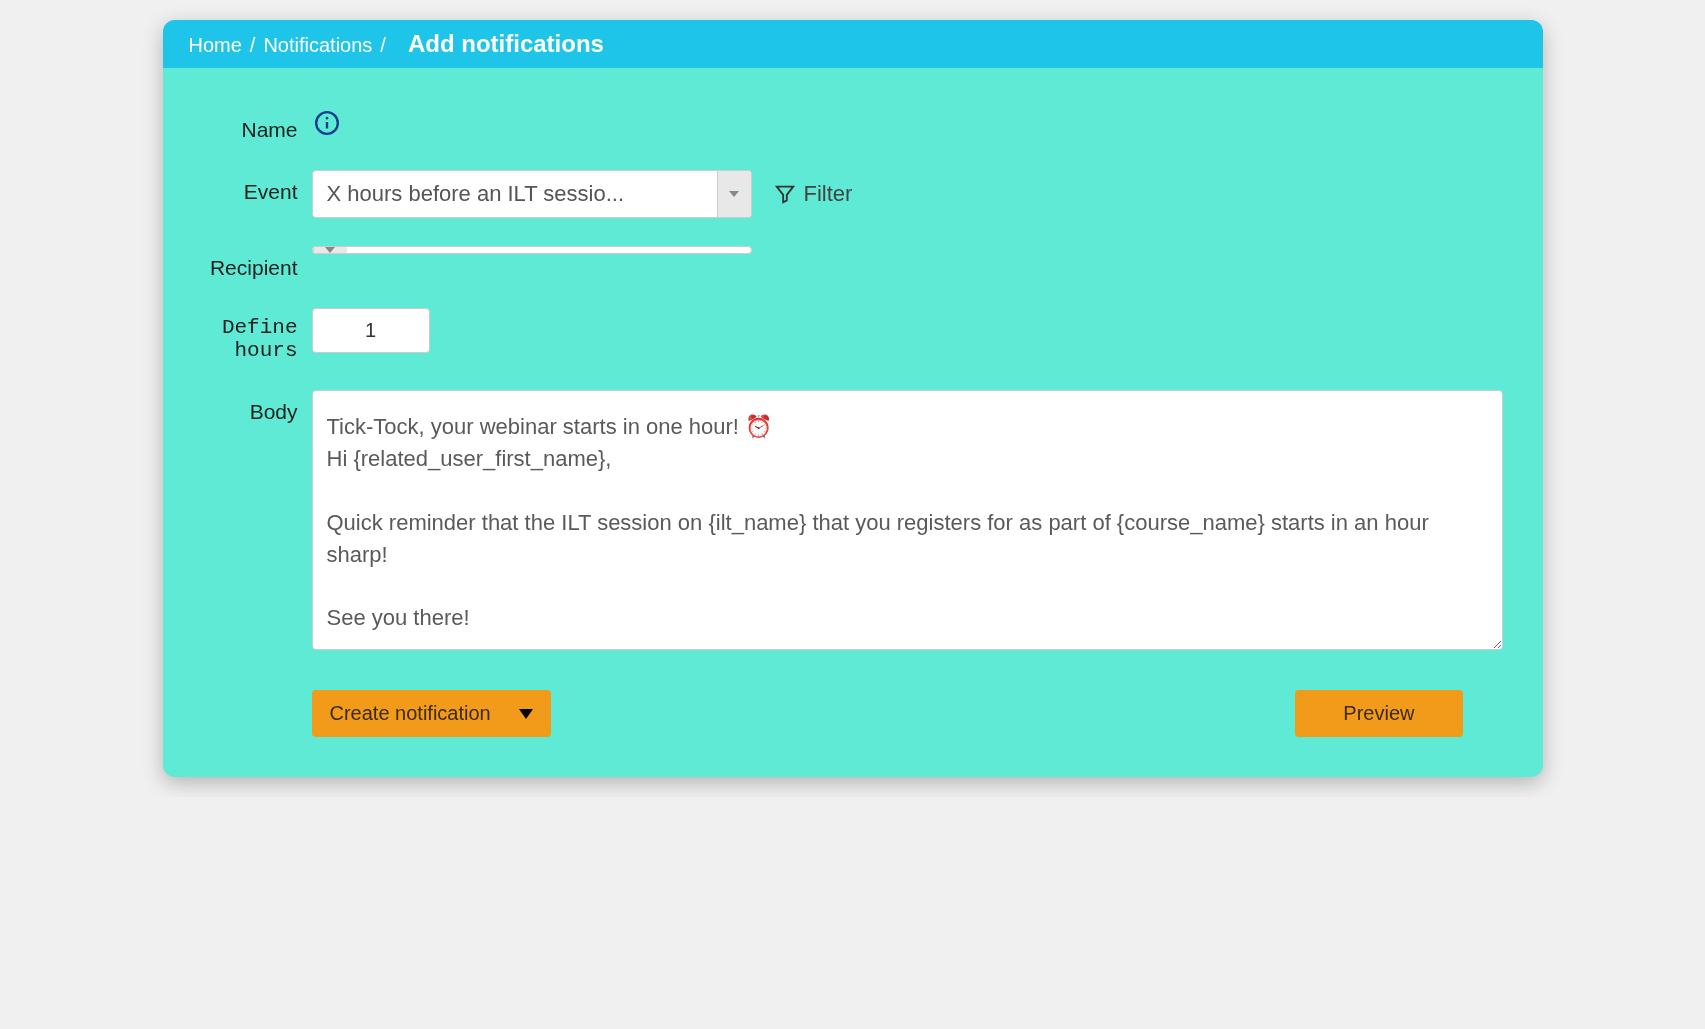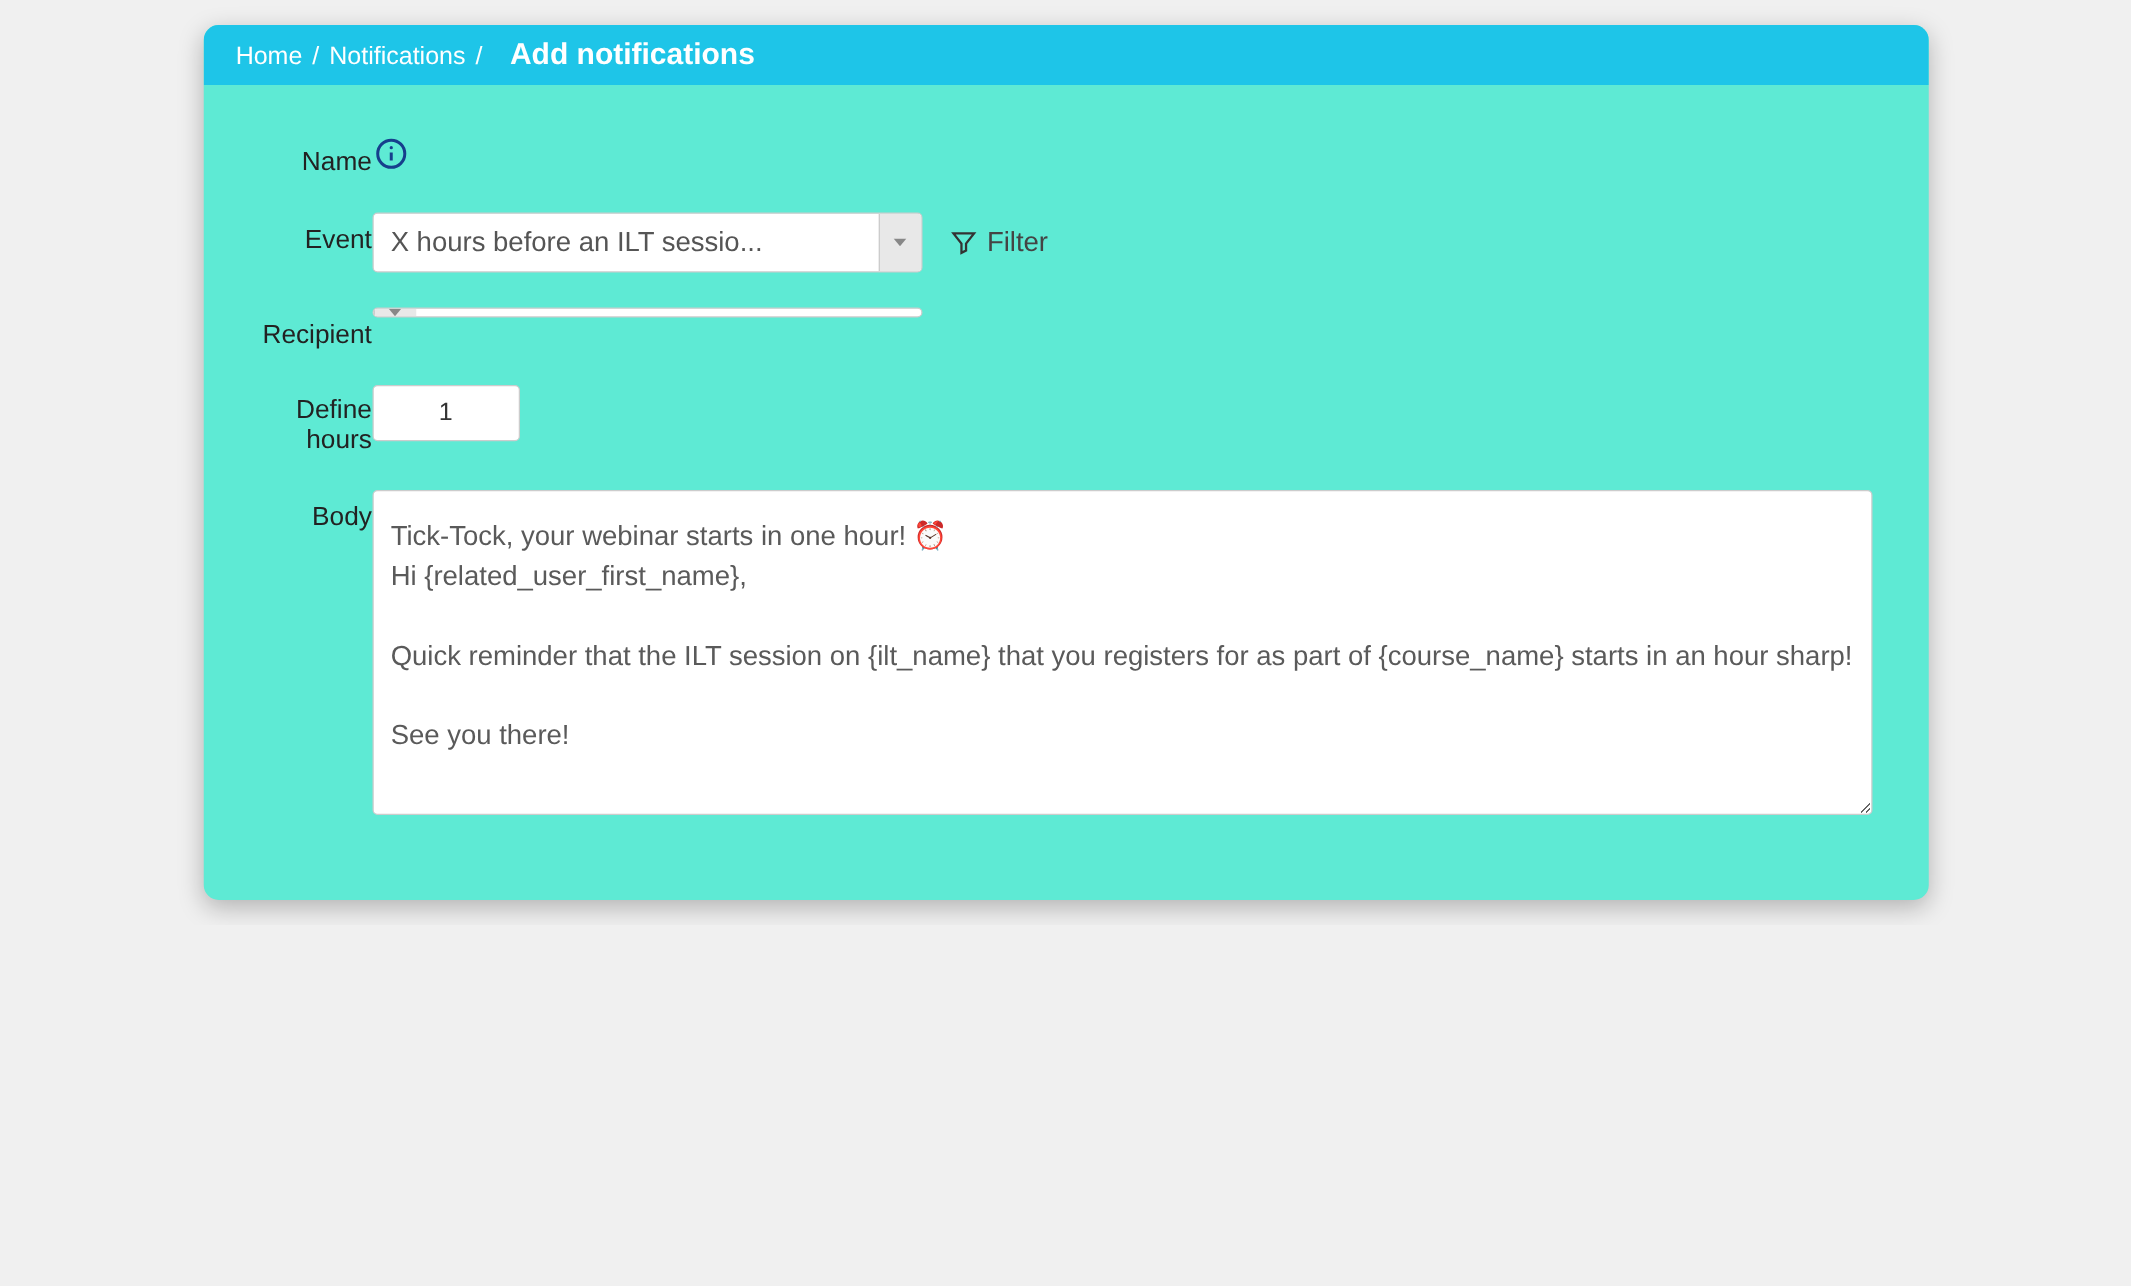--- a/index.html
+++ b/index.html
@@ -43,20 +43,21 @@
       font-size: 24px;
       margin-left: 14px;
     }
     .form-area {
       padding: 40px 40px 40px 20px;
     }
     .form-row {
       display: flex;
       align-items: flex-start;
       margin-bottom: 28px;
+      gap: 14px;
     }
     .label-col {
       width: 115px;
       text-align: right;
       font-size: 21px;
       color: #222;
       padding-top: 10px;
       flex-shrink: 0;
     }
     .field-col {
@@ -243,33 +244,40 @@
       <div class="field-col">
         <div class="select-wrap">
           <div class="select-caret">
               <div class="caret-down"></div>
             </div>
         </div>
       </div>
     </div>
 
     <div class="form-row">
-      <div class="label-col" style="padding-top:8px;">Define hours</div>
+      <div class="label-col" style="padding-top:8px;font-family:Liberation Mono, monospace;">Define hours</div>
       <div class="field-col">
         <input type="text" class="hours-input" value="1" style="">
       </div>
     </div>
 
     <div class="form-row">
       <div class="label-col">Body</div>
       <div class="field-col" style="flex-grow:1;">
         <textarea class="body-textarea" style="">Tick-Tock, your webinar starts in one hour! ⏰
 Hi {related_user_first_name},
 
 Quick reminder that the ILT session on {ilt_name} that you registers for as part of {course_name} starts in an hour sharp!
 
 See you there!</textarea>
       </div>
     </div>
 
+    <div class="footer-row">
+      <button class="btn btn-create">
+        <span>Create notification</span>
+        <span class="caret-down-solid"></span>
+      </button>
+      <button class="btn btn-preview">Preview</button>
+    </div>
 
   </div>
 </div>
 
 </body></html>

